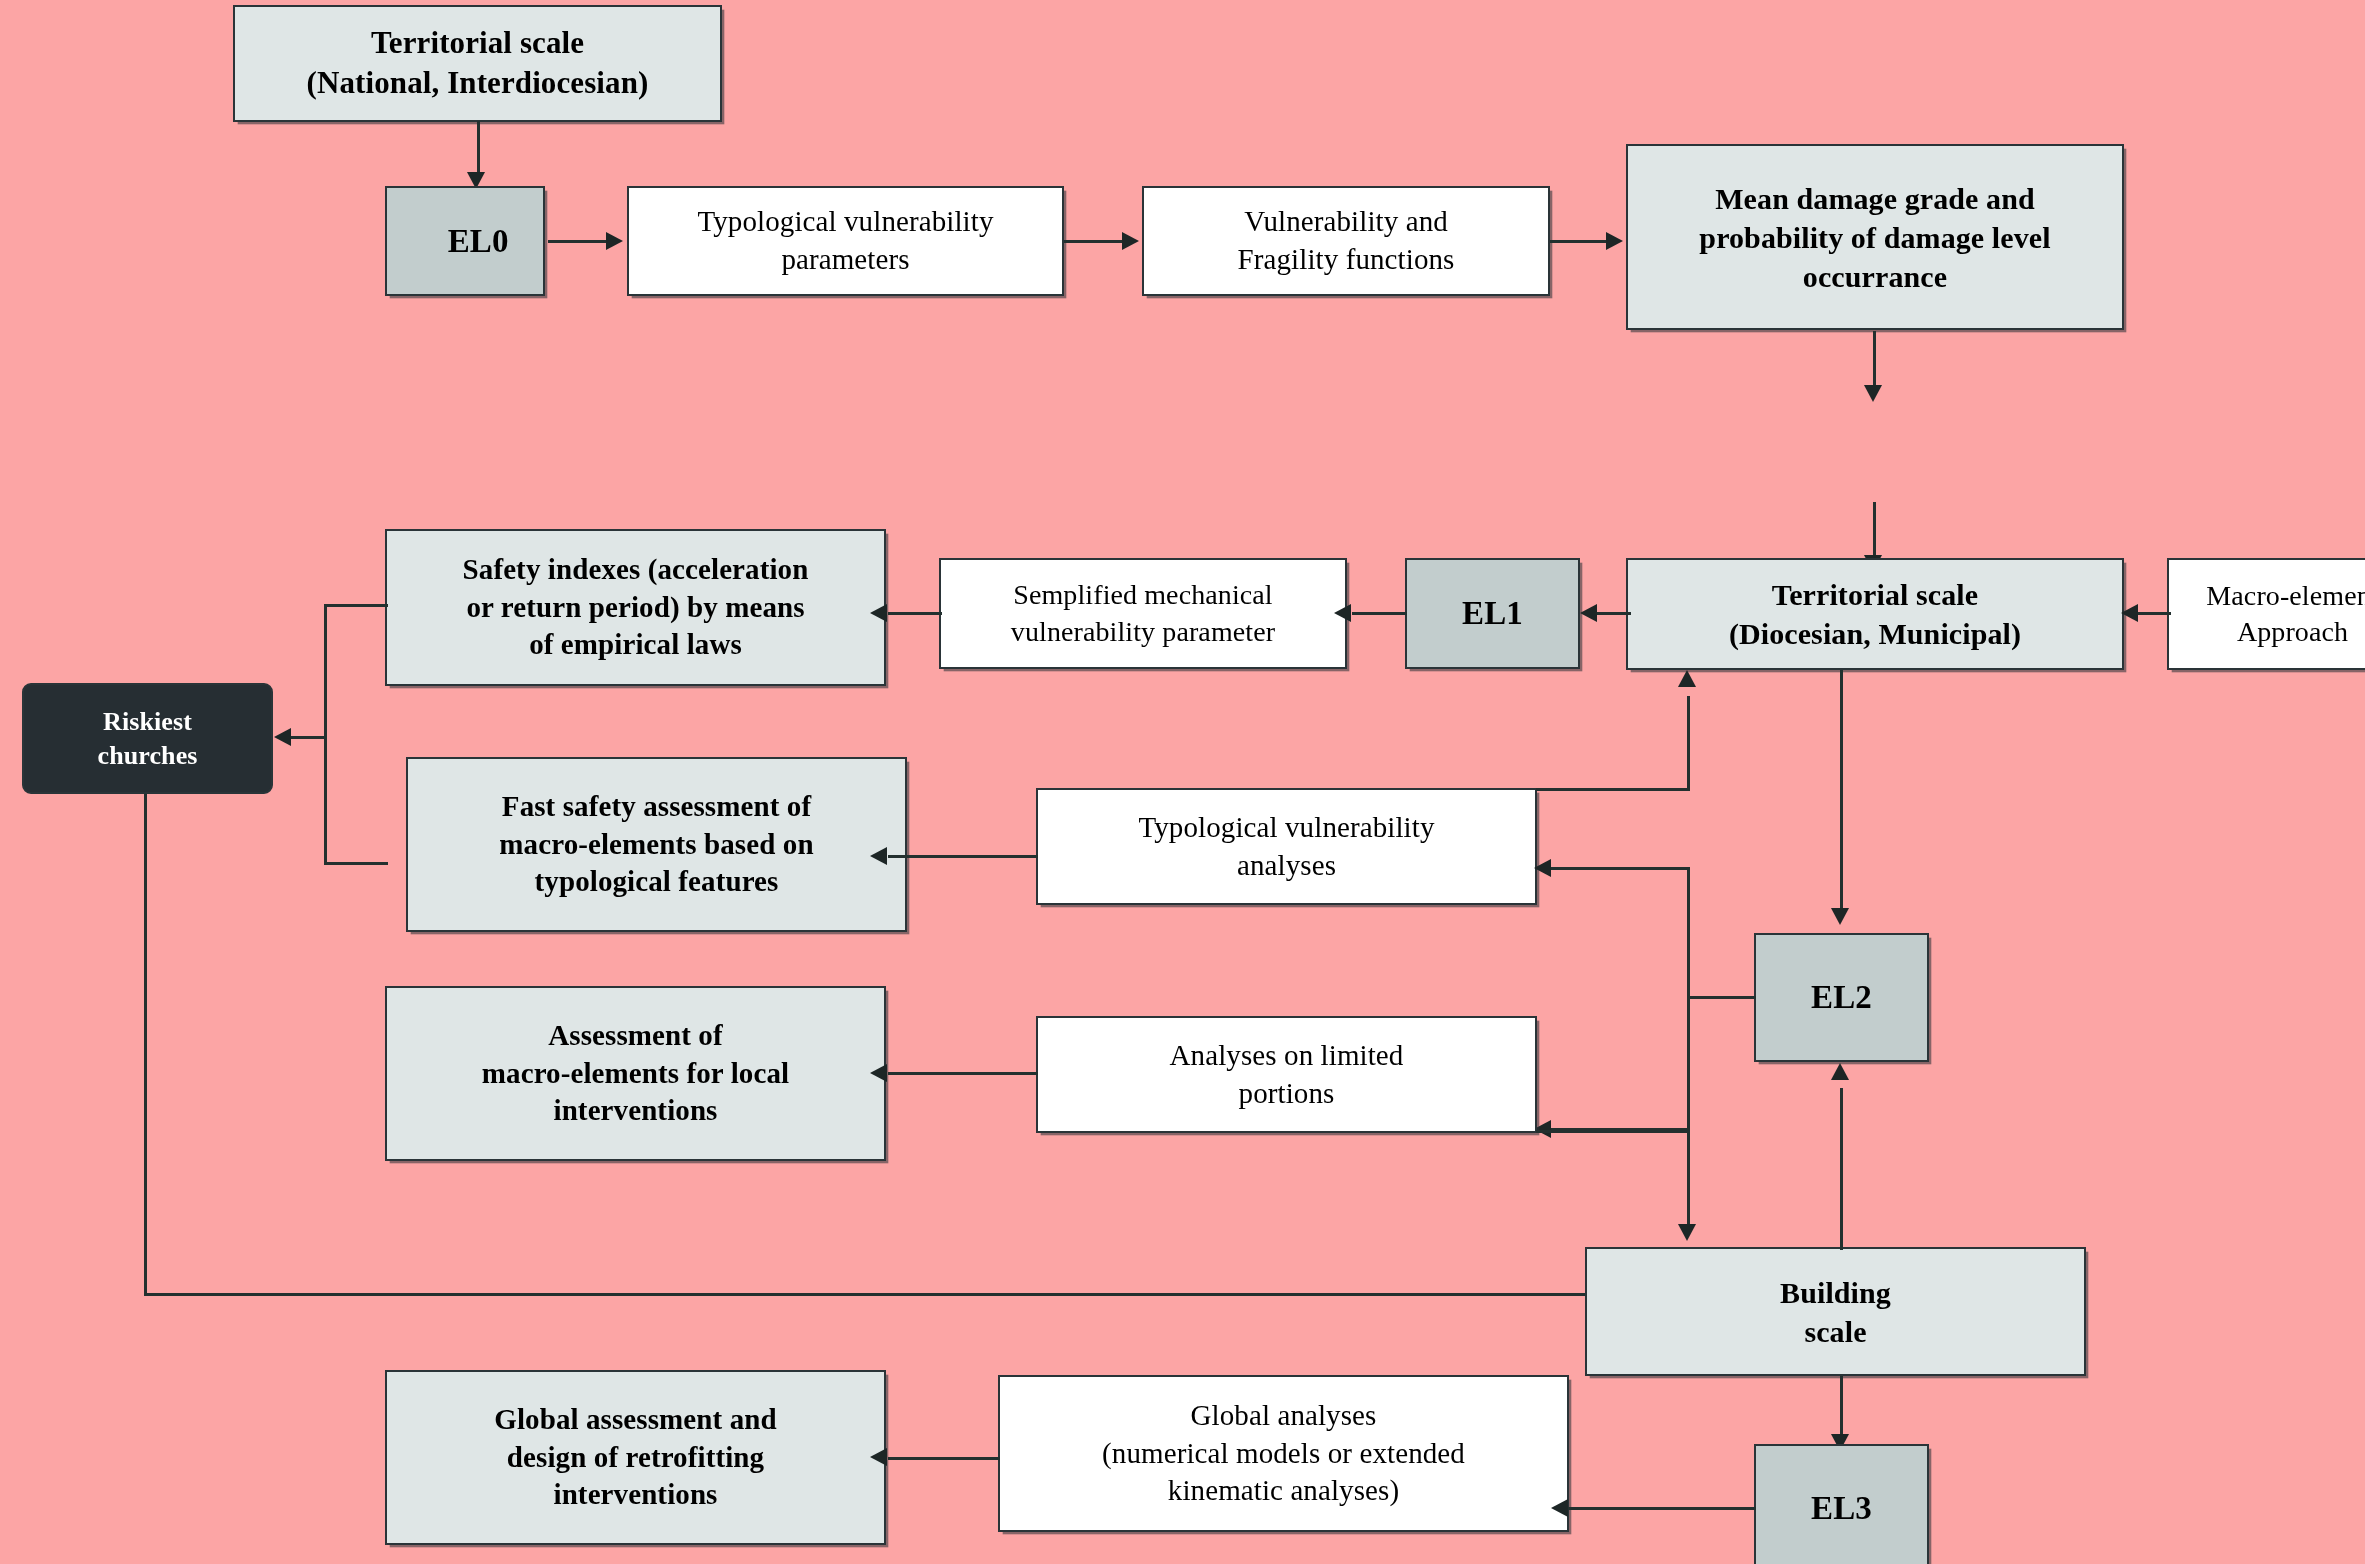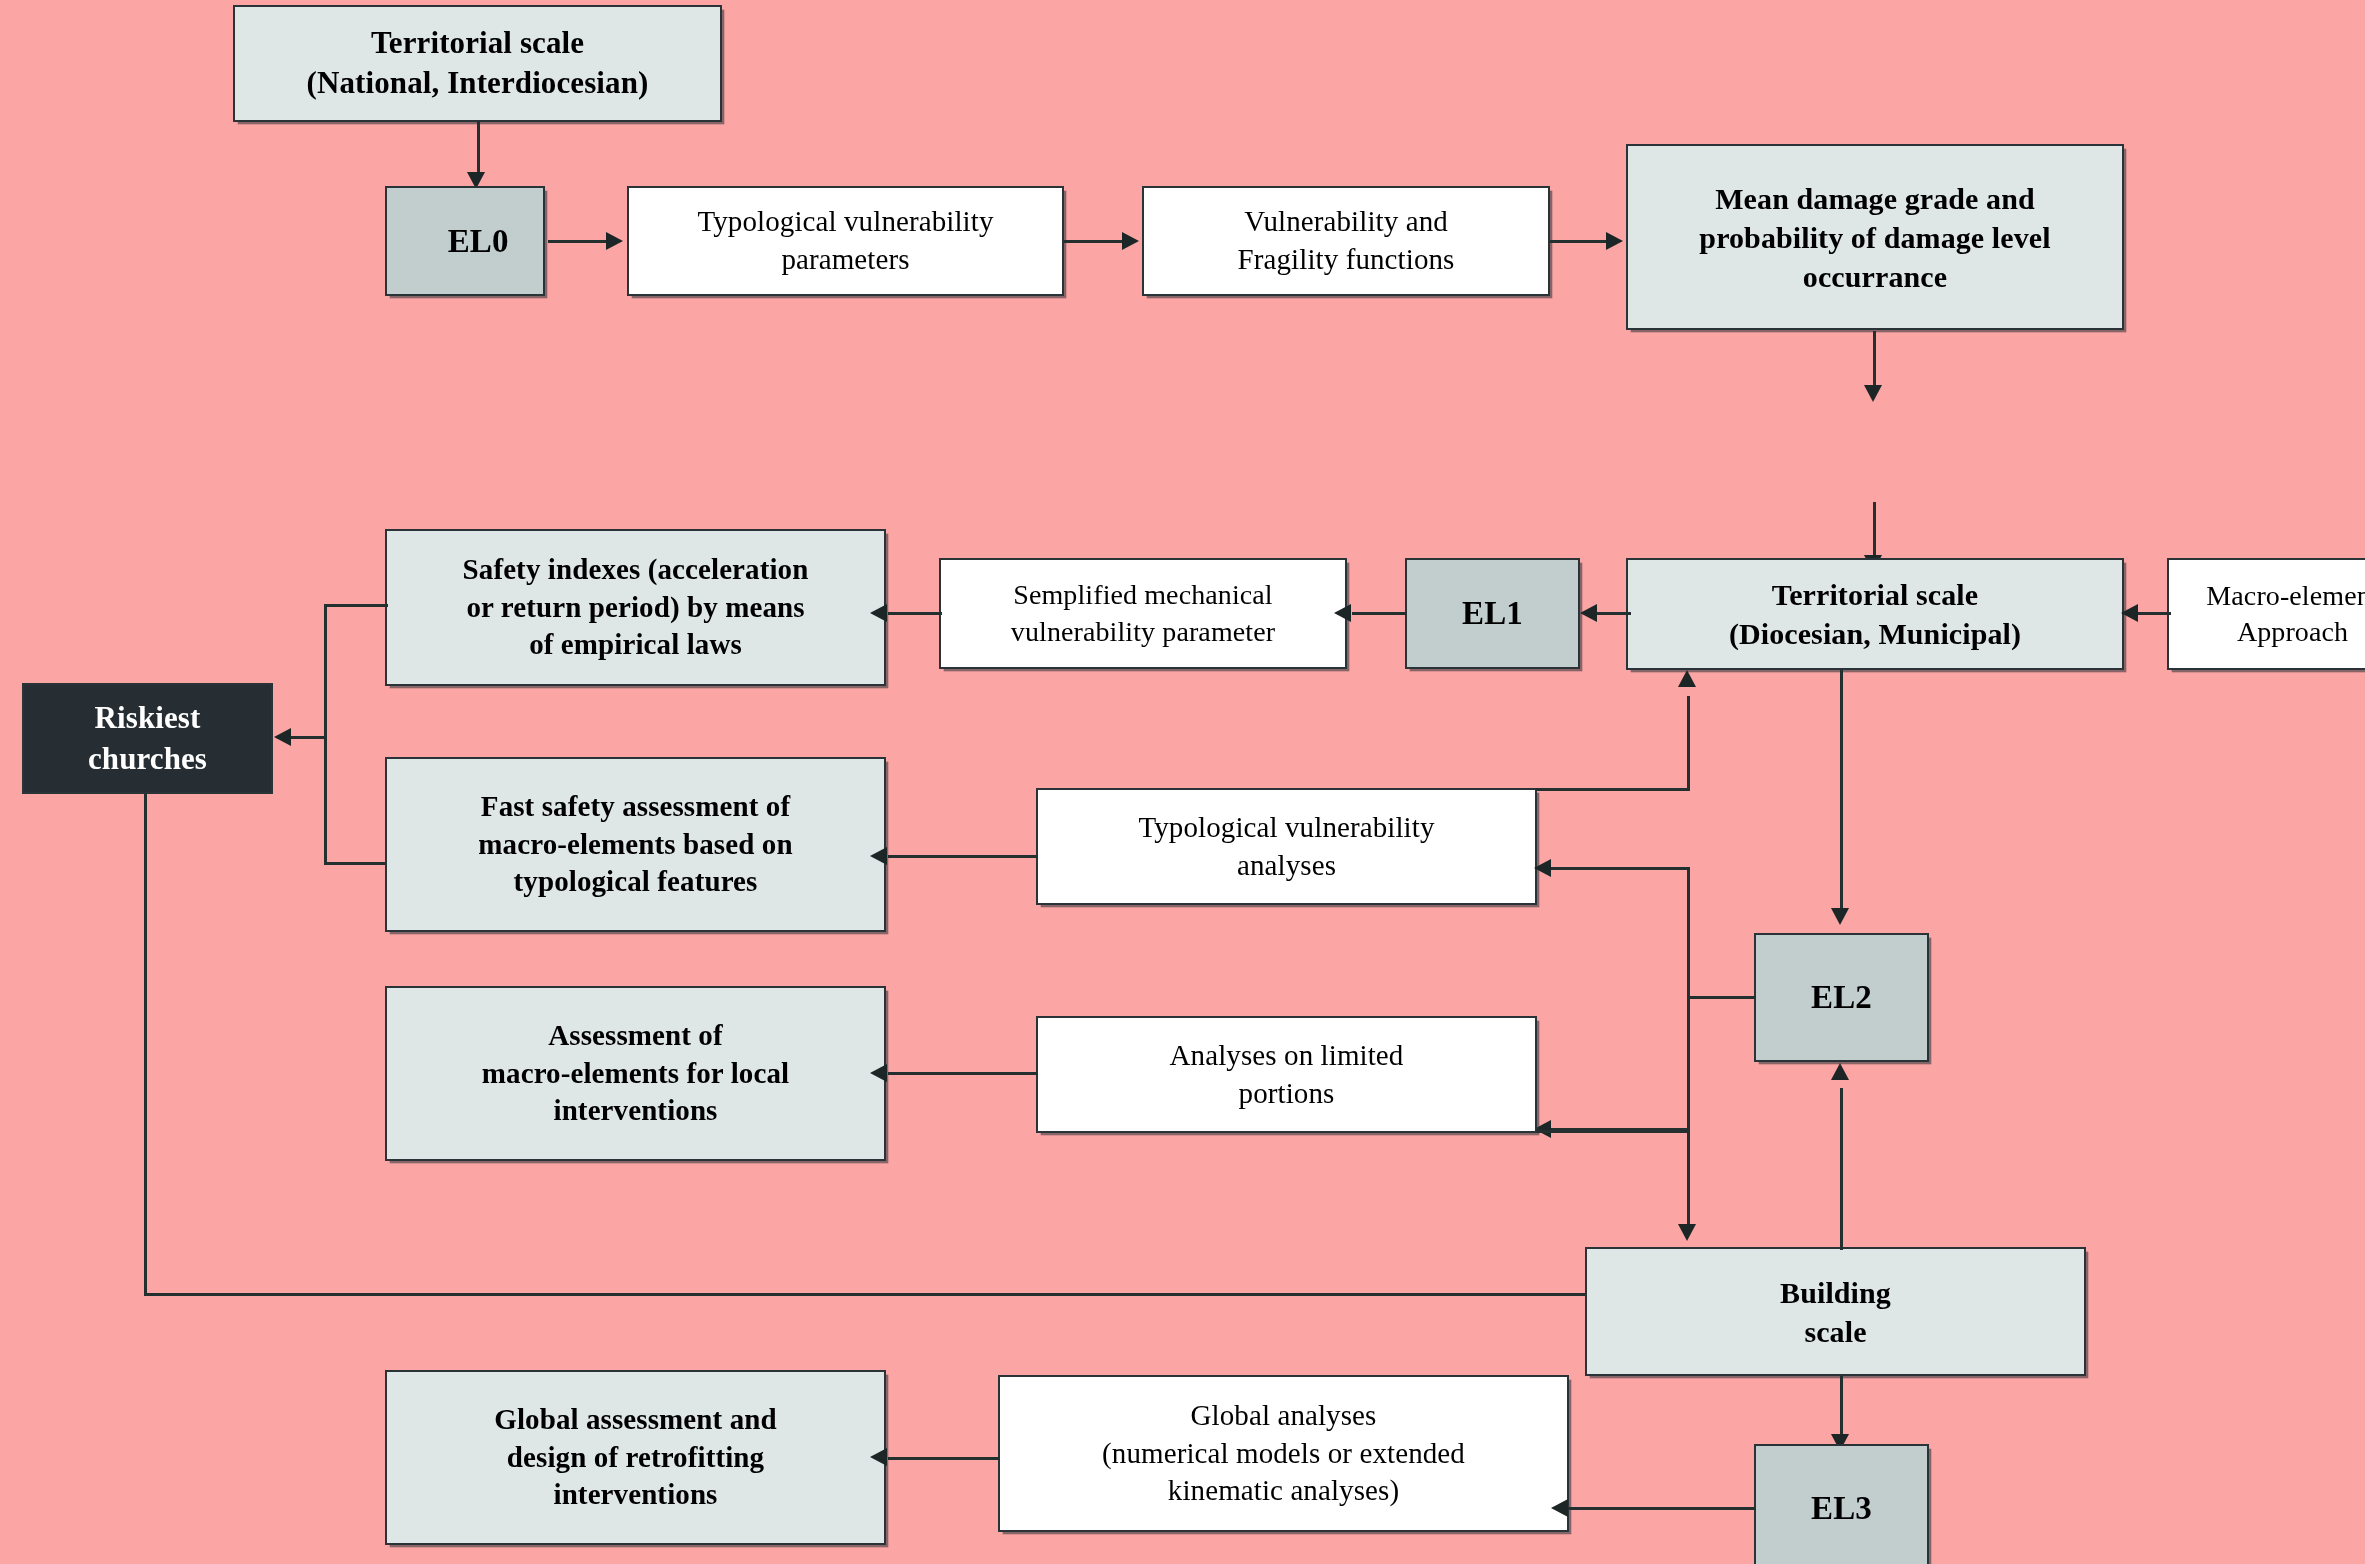--- a/index.html
+++ b/index.html
@@ -138,38 +138,38 @@
 
   <div class="node fill-white reg sh" style="left:2167px;top:558px;width:251px;height:112px;font-size:28px;">
     <span class="txt">
       <span>Macro-element</span><br>
       <span>Approach</span>
     </span>
   </div>
   <div class="ln lnh" style="left:2126px;top:612px;width:45px;"></div>
   <div class="arrow ar-left" style="left:2121px;top:604px;"></div>
 
-  <div class="node fill-dark bold" style="left:22px;top:683px;width:251px;height:111px;font-size:31px;">
+  <div class="node fill-dark bold" style="left:22px;top:683px;width:251px;height:111px;font-size:26px;border-radius:9px;">
     <span class="txt">
       <span>Riskiest</span><br>
       <span>churches</span>
     </span>
   </div>
 
   <div class="ln lnh" style="left:324px;top:604px;width:64px;"></div>
   <div class="ln lnv" style="left:324px;top:604px;height:261px;"></div>
   <div class="ln lnh" style="left:324px;top:862px;width:64px;"></div>
   <div class="ln lnh" style="left:291px;top:736px;width:35px;"></div>
   <div class="arrow ar-left" style="left:274px;top:728px;"></div>
 
   <div class="ln lnv" style="left:144px;top:794px;height:502px;"></div>
   <div class="ln lnh" style="left:144px;top:1293px;width:1480px;"></div>
   <div class="arrow ar-right" style="left:1608px;top:1285px;"></div>
 
-  <div class="node fill-light bold sh" style="left:385px;top:757px;width:501px;height:175px;font-size:29px;">
+  <div class="node fill-light bold sh" style="left:406px;top:757px;width:501px;height:175px;font-size:29px;">
     <span class="txt">
       <span>Fast safety assessment of</span><br>
       <span>macro-elements based on</span><br>
       <span>typological features</span>
     </span>
   </div>
 
   <div class="node fill-white reg sh" style="left:1036px;top:788px;width:501px;height:117px;font-size:29px;">
     <span class="txt">
       <span>Typological vulnerability</span><br>

